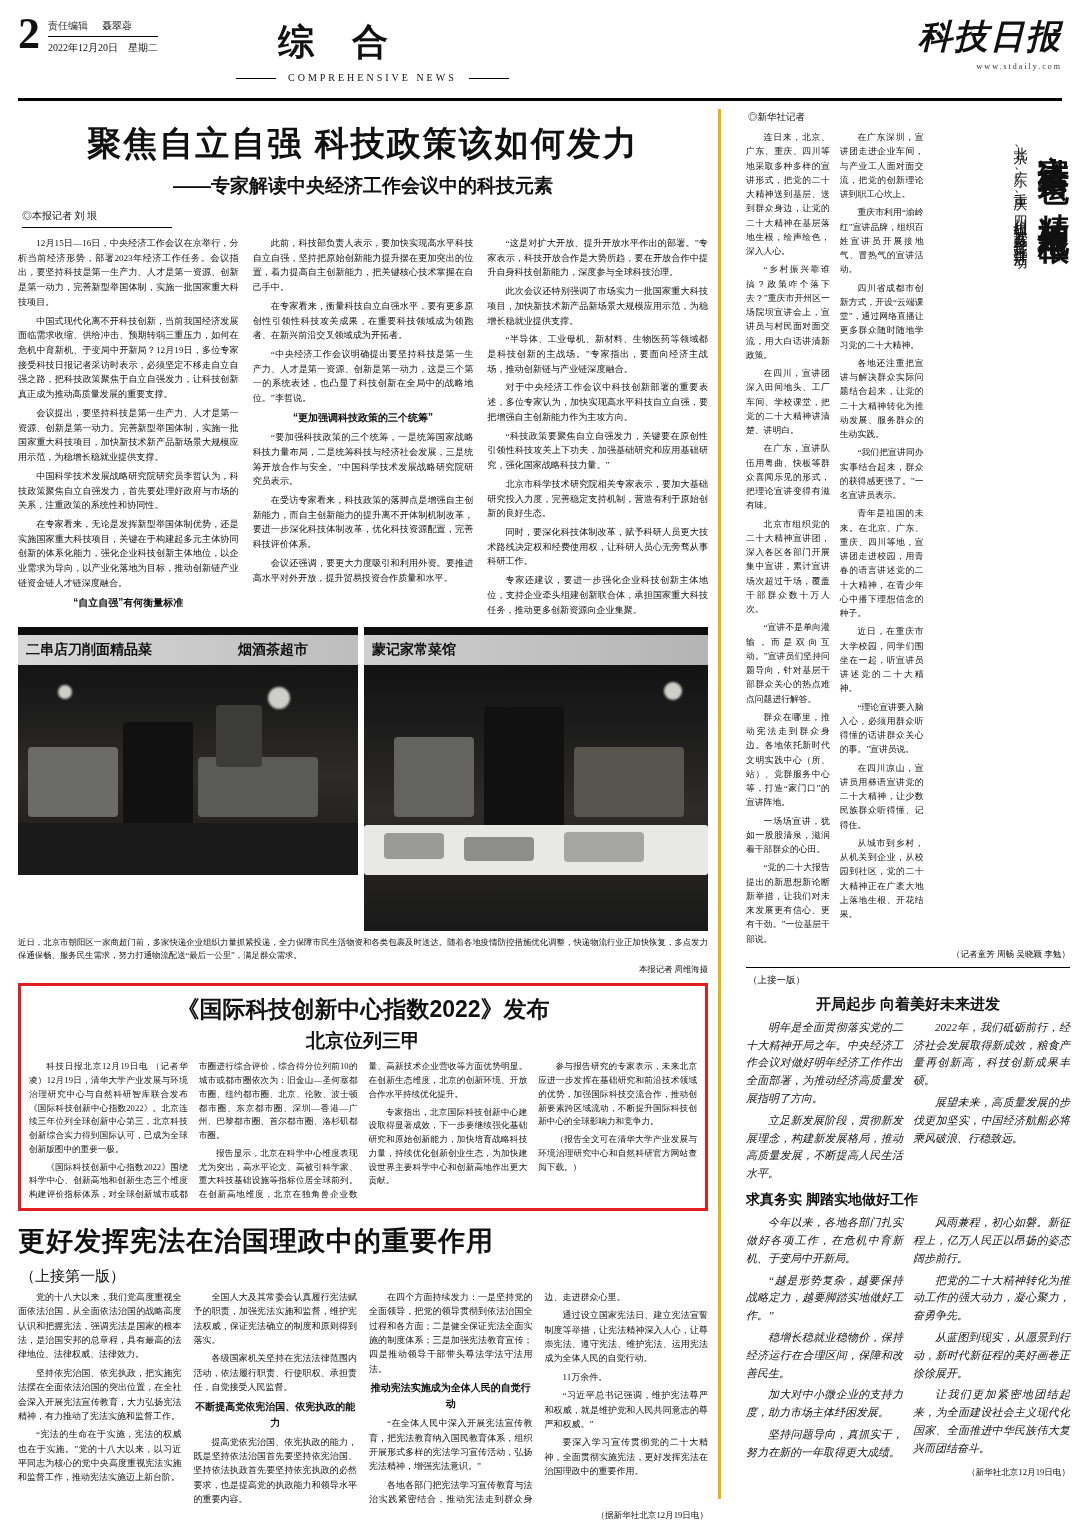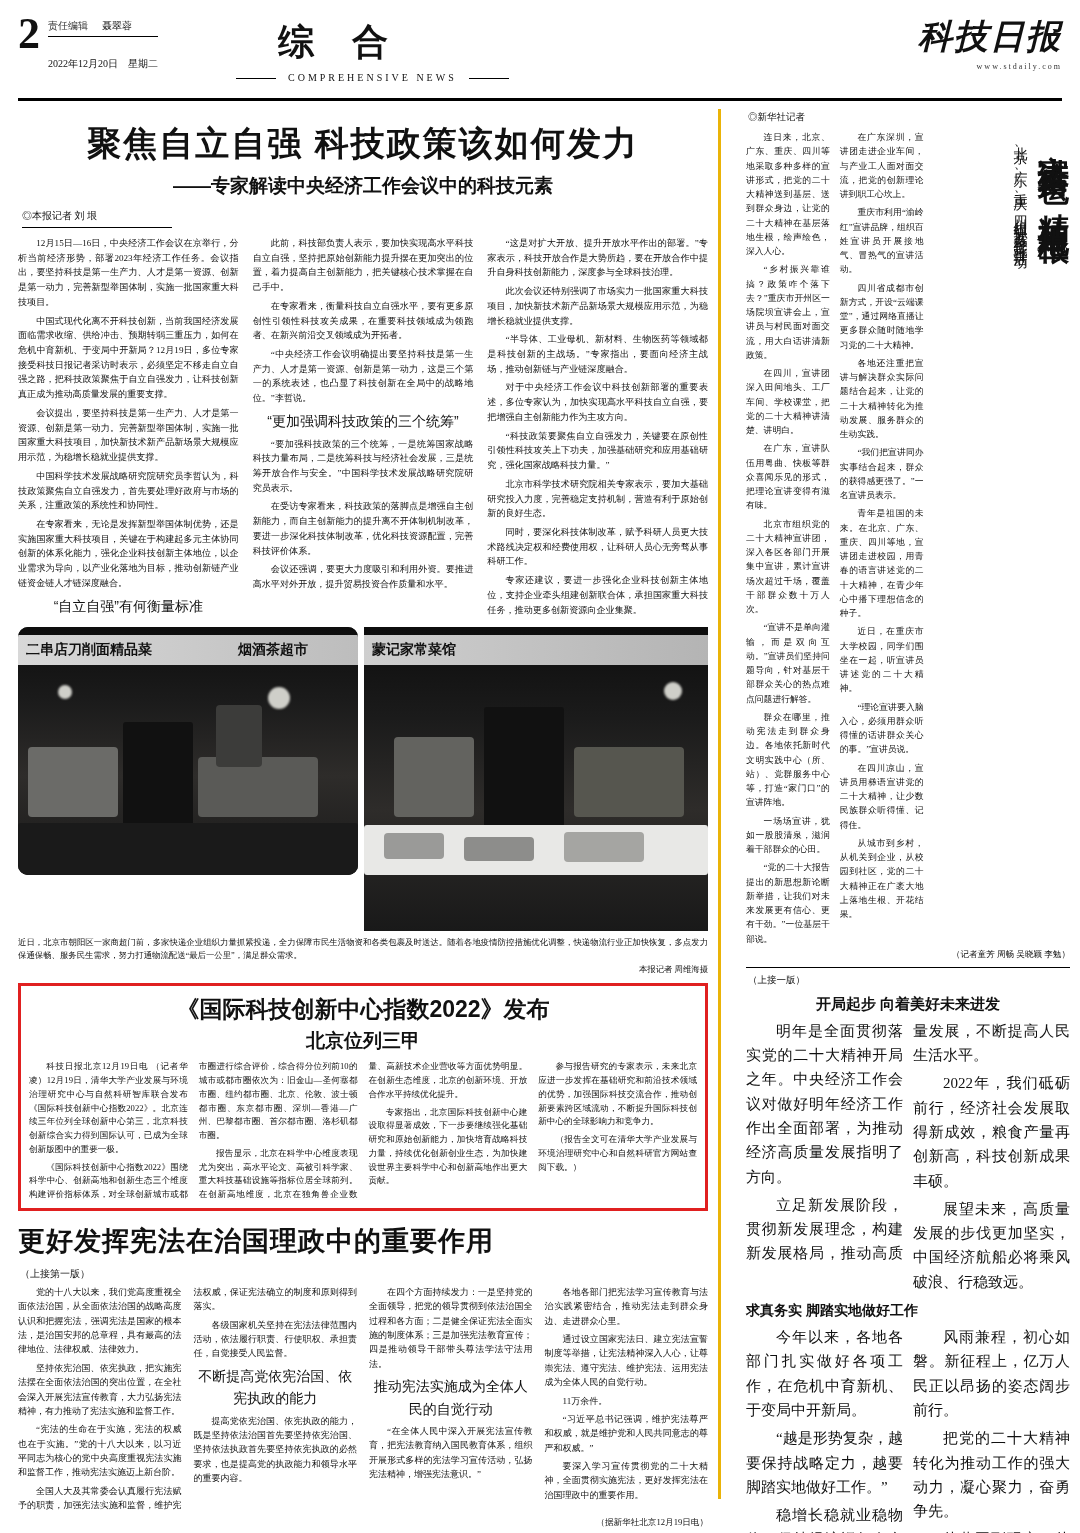--- a/index.html
+++ b/index.html
@@ -12,21 +12,21 @@
     position:relative;
     overflow:hidden;
   }
   .page { width:1080px; height:1533px; position:relative; padding:0 18px; }
 
   
   .masthead { display:flex; align-items:flex-start; padding:14px 0 6px 0; height:96px; position:relative; }
   .folio { display:flex; align-items:flex-start; gap:8px; width:260px; }
   .folio-num { font-size:44px; font-weight:bold; line-height:0.9; font-family:"Liberation Serif", serif; }
   .folio-meta { font-size:10px; line-height:1.5; padding-top:4px; }
-  .folio-meta .row1 { border-bottom:1px solid #000; padding-bottom:3px; margin-bottom:19px; display:flex; gap:14px; }
+  .folio-meta .row1 { border-bottom:1px solid #000; padding-bottom:3px; margin-bottom:3px; display:flex; gap:14px; }
   .folio-meta .lab { color:#333; }
   .center-title { flex:1; text-align:left; padding-top:4px; }
   .center-title .cn { font-size:36px; font-weight:bold; letter-spacing:14px; font-family:"Liberation Sans", sans-serif; }
   .center-title .en { font-size:10px; letter-spacing:3px; margin-top:4px; position:relative; display:inline-block; padding:0 10px; }
   .center-title .en:before, .center-title .en:after {
     content:""; position:absolute; top:50%; width:40px; height:1px; background:#000;
   }
   .center-title .en:before { left:-42px; } .center-title .en:after { right:-42px; }
   .brand { width:270px; text-align:right; }
   .brand-name { font-size:34px; font-weight:bold; font-family:"Liberation Serif", serif; letter-spacing:2px; font-style:italic; }
@@ -41,64 +41,64 @@
 
   
   .headline { font-family:"Liberation Sans", sans-serif; font-weight:bold; font-size:34px; text-align:center; letter-spacing:2px; margin:12px 0 6px; }
   .subhead { font-family:"Liberation Sans", sans-serif; font-size:19px; text-align:center; font-weight:bold; margin-bottom:10px; }
   .byline { font-size:10px; margin:6px 0 4px 4px; }
   .byline-rule { width:150px; height:1px; background:#000; margin:4px 0 8px 4px; }
 
   .cols3 { column-count:3; column-gap:14px; column-rule:0; font-size:9.1px; line-height:1.62; text-align:justify; }
   .cols4 { column-count:4; column-gap:12px; font-size:9px; line-height:1.6; text-align:justify; }
   .cols3 p, .cols2 p, .cols4 p { margin:0 0 4px 0; text-indent:2em; }
-  .sec-h { font-weight:normal; text-align:center; text-indent:0 !important; font-family:"Liberation Sans", sans-serif; font-size:14px; margin:6px 0 4px; }
+  .sec-h { font-weight:bold; text-align:center; text-indent:0 !important; font-family:"Liberation Sans", sans-serif; font-size:10px; margin:6px 0 4px; }
 
   
   .photos { display:flex; gap:6px; margin-top:10px; }
   .photo { position:relative; background:#2a2a2a; overflow:hidden; }
-  .p1 { width:340px; height:248px;border-radius:10px; }
+  .p1 { width:340px; height:248px; }
   .p2 { width:344px; height:304px; }
   .photo .sky { position:absolute; inset:0; background:linear-gradient(180deg,#0d0d0d 0%,#1b1b1b 30%,#2e2c2a 60%,#191919 100%); }
   .photo .signband { position:absolute; left:0; right:0; top:8px; height:30px; background:linear-gradient(90deg,#d8d8d8,#bdbdbd); display:flex; align-items:center; }
   .photo .signband span { font-family:"Liberation Sans", sans-serif; font-weight:bold; font-size:14px; color:#111; padding:0 8px; }
   .photo .blob { position:absolute; background:#4a4a48; border-radius:4px; }
   .photo .blobd { position:absolute; background:#111; border-radius:3px; }
   .photo .light { position:absolute; background:#cfcfc9; border-radius:50%; filter:blur(1px); }
   .cap { font-size:8.4px; line-height:1.55; text-align:justify; margin-top:5px; }
   .cap-credit { font-size:8.4px; text-align:right; margin-top:2px; }
 
   
   .redbox { border:3px solid #e02020; margin-top:8px; padding:8px 8px 6px; }
   .redbox .t { font-family:"Liberation Sans", sans-serif; font-weight:bold; font-size:23px; text-align:center; letter-spacing:0; }
   .redbox .st { font-family:"Liberation Sans", sans-serif; font-weight:bold; font-size:19px; text-align:center; margin-top:3px; }
   .redbox .cols { column-count:4; column-gap:11px; font-size:8.6px; line-height:1.6; text-align:justify; margin-top:6px; }
   .redbox .cols p { margin:0 0 4px; text-indent:2em; }
 
   .hl2 { font-family:"Liberation Sans", sans-serif; font-weight:bold; font-size:27px; text-align:left; letter-spacing:1px; margin:12px 0 8px; }
-  .src-tag { font-size:10px; margin:0 0 4px 2px; }
+  .src-tag { font-size:15px; margin:0 0 4px 2px; }
   .endline { text-align:right; font-size:8.6px; margin-top:4px; }
 
   
   .r-src { font-size:9.5px; margin:2px 0 6px 2px; }
   .r-flex { display:flex; gap:8px; }
   .r-text { width:190px; font-size:8.8px; line-height:1.62; text-align:justify; column-count:2; column-gap:10px; }
   .r-text p { margin:0 0 4px; text-indent:2em; }
   .vtitle-wrap { width:148px; display:flex; justify-content:flex-end; gap:6px; }
   .vtitle {
     writing-mode:vertical-rl; text-orientation:upright;
     font-family:"Liberation Sans", sans-serif; font-weight:bold;
     font-size:31px; letter-spacing:4px; line-height:1.1; height:560px;
   }
   .vsub {
     writing-mode:vertical-rl; text-orientation:upright;
     font-size:14px; letter-spacing:3px; line-height:1.3; height:430px; margin-top:6px;
     font-family:"Liberation Sans", sans-serif;
   }
-  .r-cols2 { column-count:2; column-gap:10px; font-size:15px; line-height:1.62; text-align:justify; }
+  .r-cols2 { column-count:2; column-gap:10px; font-size:11px; line-height:1.62; text-align:justify;font-style:italic; }
   .r-cols2 p { margin:0 0 4px; text-indent:2em; }
   .r-h { font-family:"Liberation Sans", sans-serif; font-weight:bold; font-size:15px; margin:8px 0 5px; text-align:center; }
   .r-h-left { font-family:"Liberation Sans", sans-serif; font-weight:bold; font-size:14px; margin:8px 0 5px; }
   .r-rule { height:1px; background:#000; margin:6px 0; }
   .r-end { text-align:right; font-size:8.6px; margin-top:3px; }
 </style>
 </head>
 <body>
 
 <div class="page">

